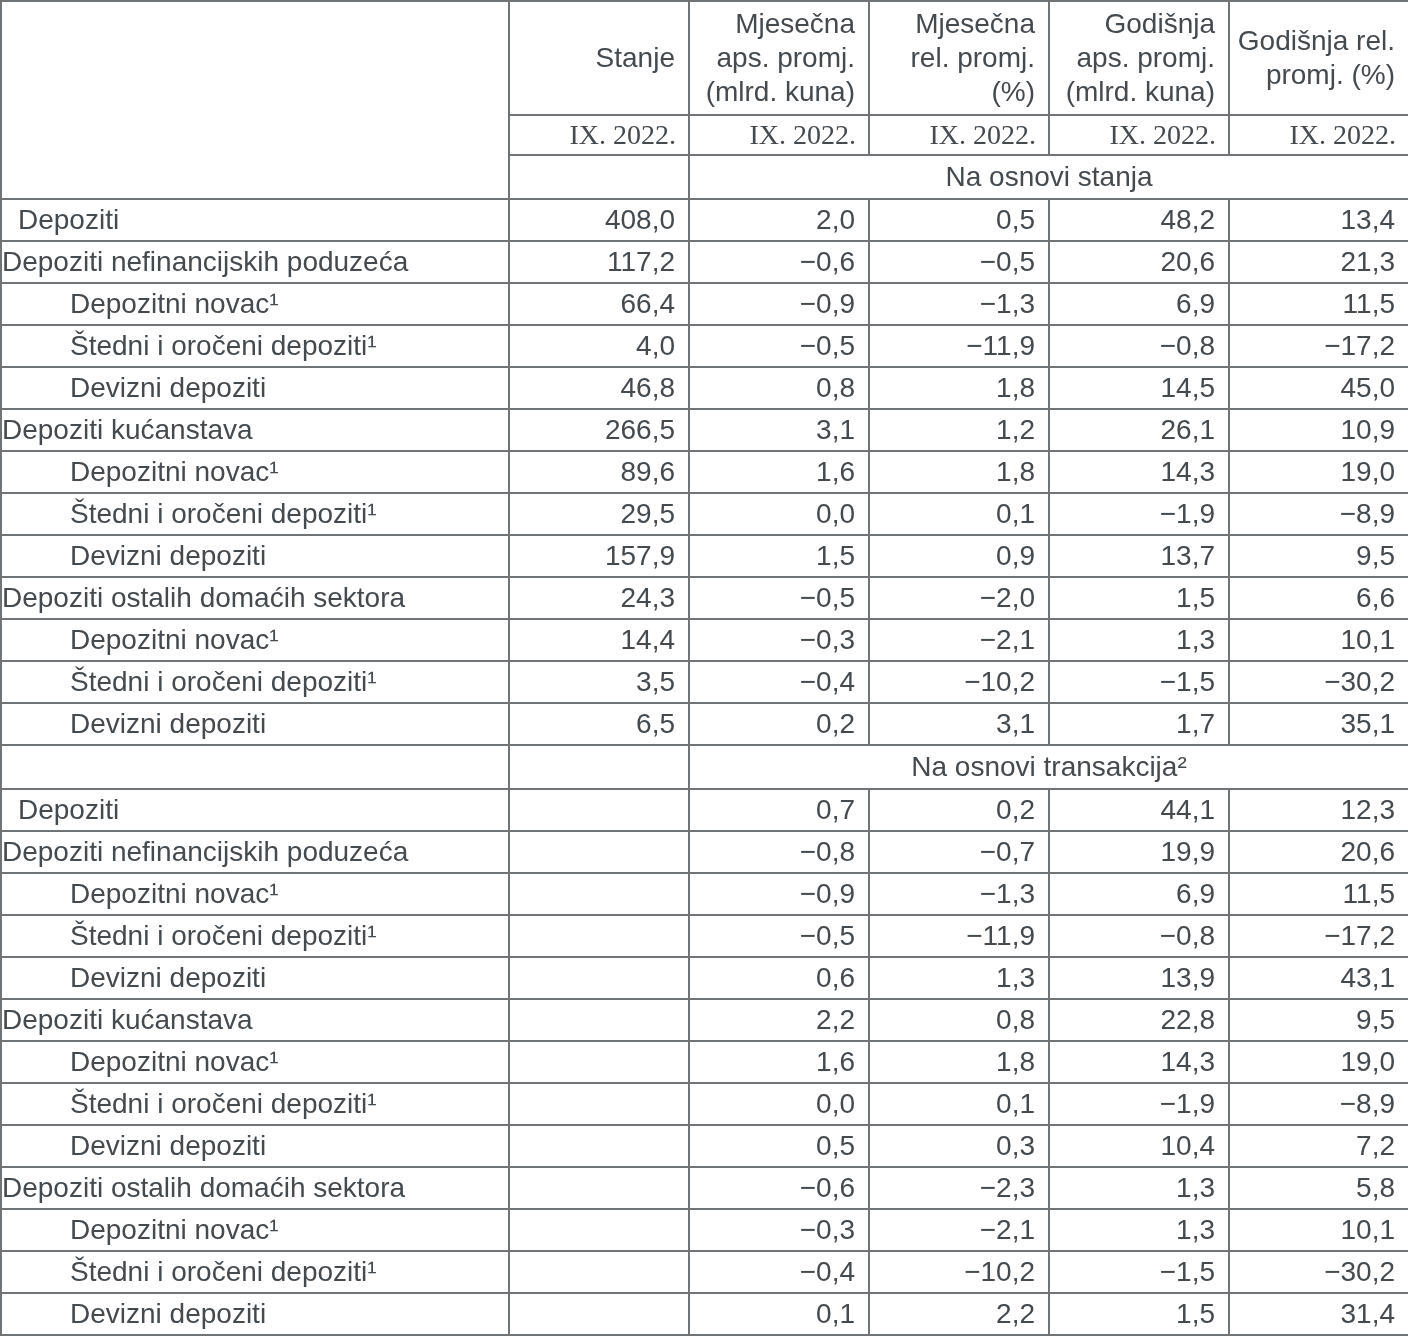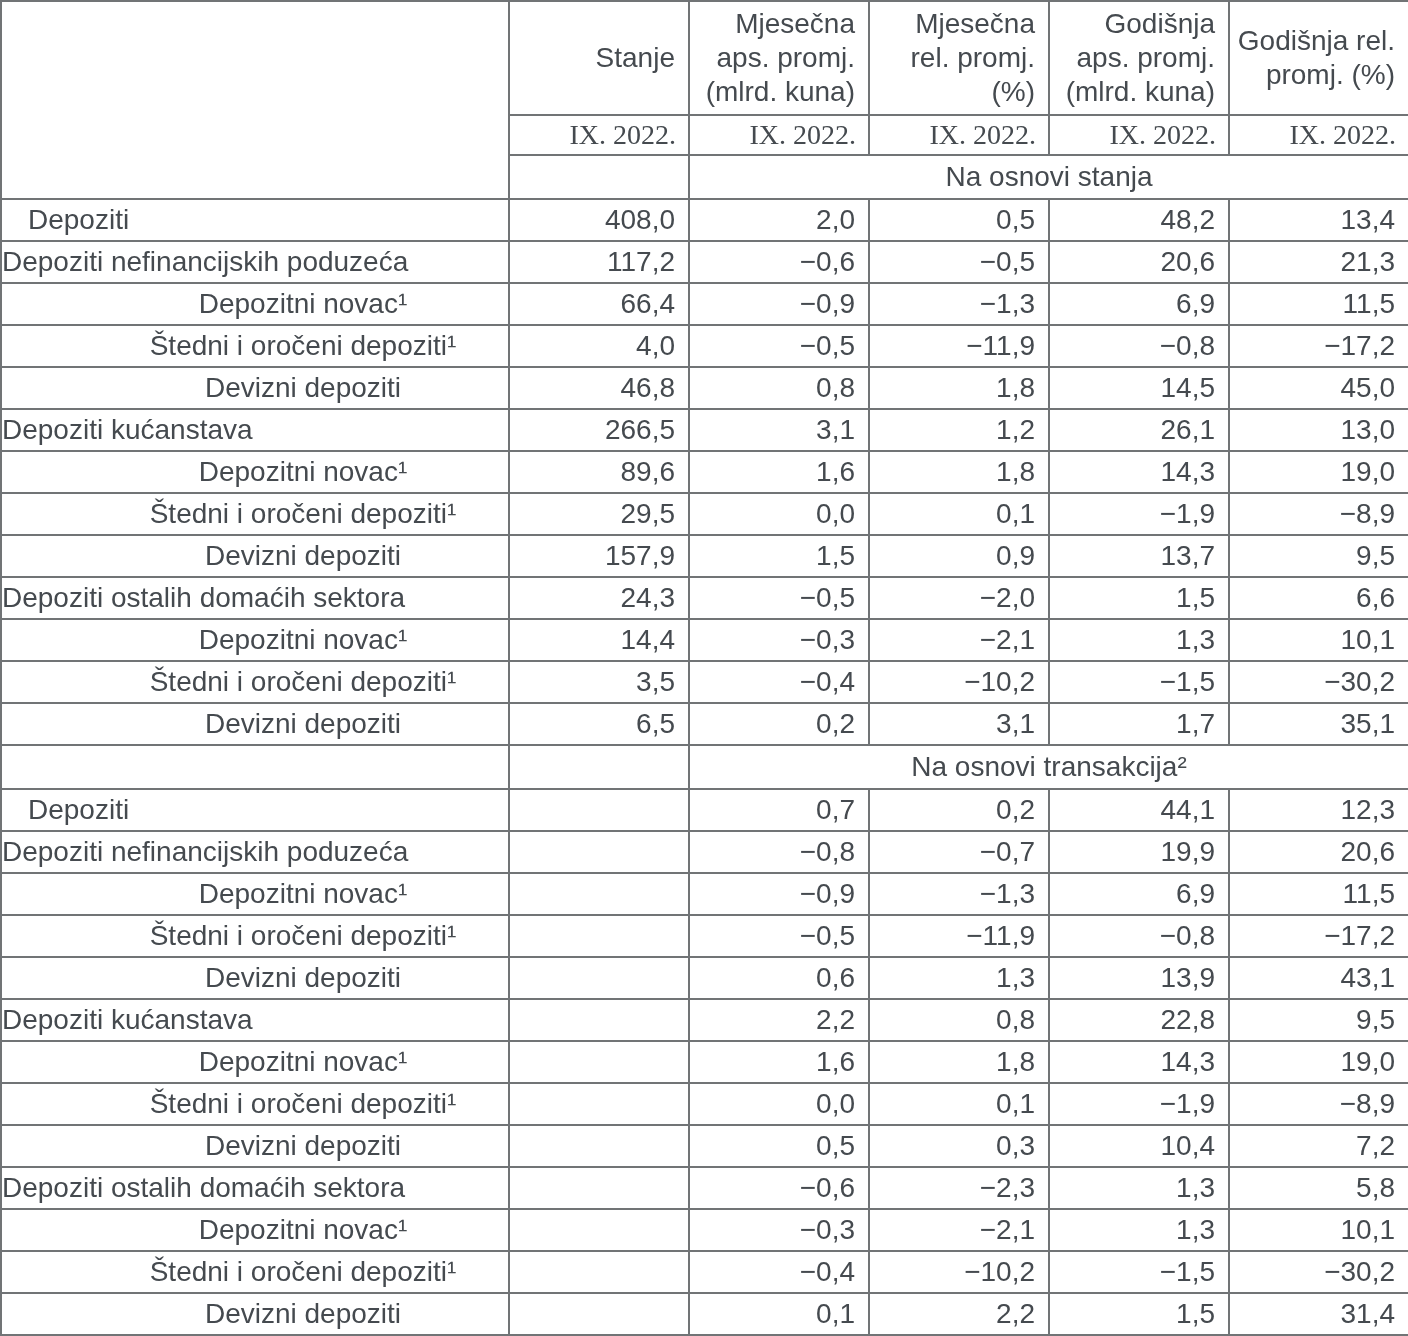--- a/index.html
+++ b/index.html
@@ -50,23 +50,23 @@
     padding-right: 12px;
     font-family: Liberation Serif, serif;
   }
   td.section-title {
     text-align: center;
     border-radius: 14px;
   }
   td.lbl {
     text-align: left;
   }
-  td.lbl.ind0 { padding-left: 26px; }
+  td.lbl.ind0 { padding-left: 16px; }
   td.lbl.ind1 { }
-  td.lbl.ind2 { padding-left: 96px; text-align: center; }
+  td.lbl.ind2 { padding-left: 68px; }
   td.num {
     text-align: right;
     padding-right: 13px;
   }
 </style>
 </head>
 <body>
 
 <table class="stat-table">
   <colgroup>
@@ -145,21 +145,21 @@
     <td class="num">1,8</td>
     <td class="num">14,5</td>
     <td class="num">45,0</td>
   </tr>
       <tr>
     <td class="lbl ind1">Depoziti kućanstava</td>
     <td class="num">266,5</td>
     <td class="num">3,1</td>
     <td class="num">1,2</td>
     <td class="num">26,1</td>
-    <td class="num">13,0</td>
+    <td class="num">10,9</td>
   </tr>
       <tr>
     <td class="lbl ind2">Depozitni novac¹</td>
     <td class="num">89,6</td>
     <td class="num">1,6</td>
     <td class="num">1,8</td>
     <td class="num">14,3</td>
     <td class="num">19,0</td>
   </tr>
       <tr>

